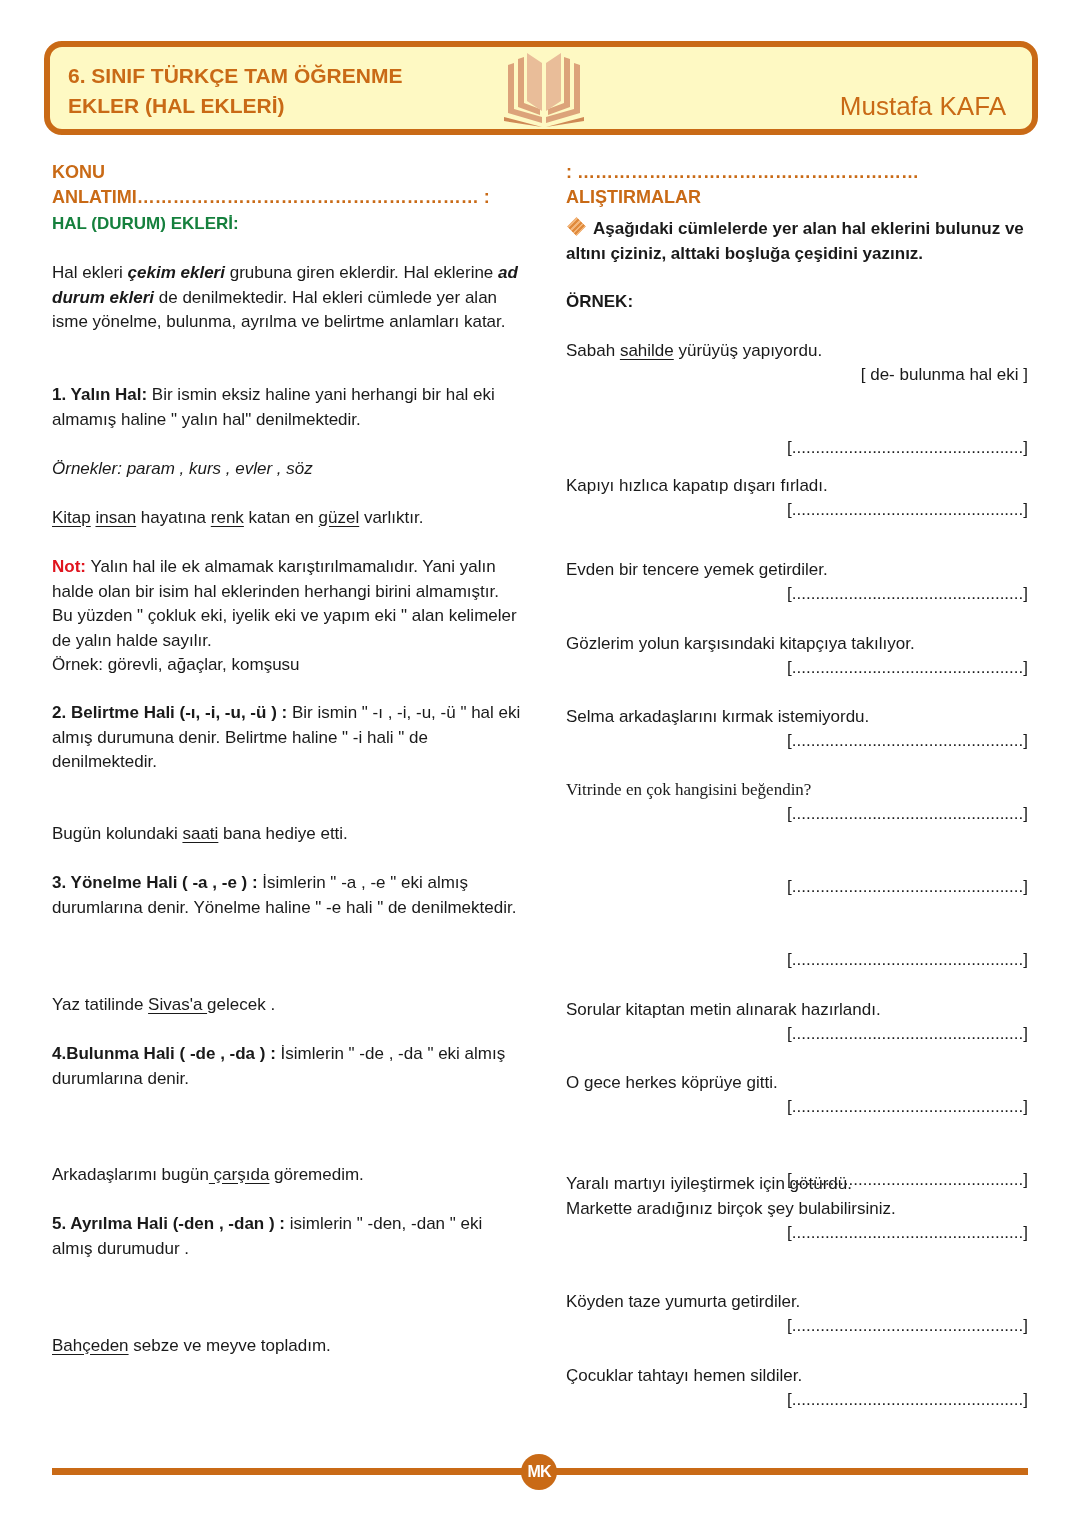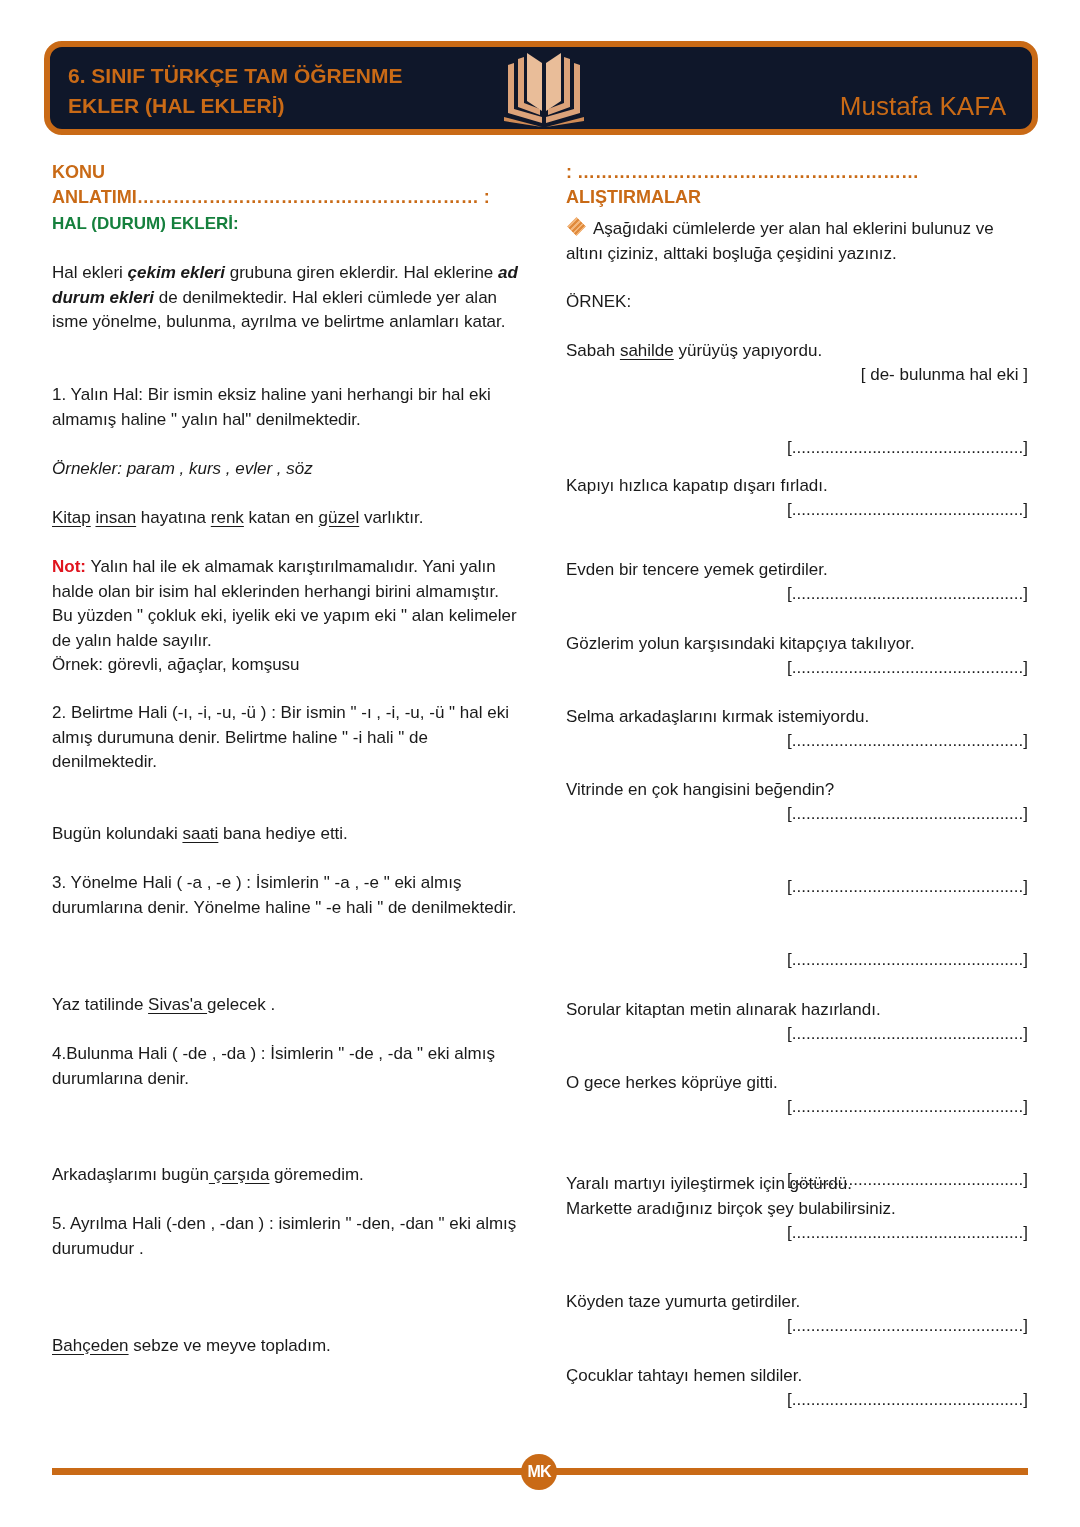--- a/index.html
+++ b/index.html
@@ -3,40 +3,40 @@
 <meta charset="utf-8">
 <style>
   html, body { margin: 0; padding: 0; background: #ffffff; }
   body {
     width: 1080px; height: 1527px; position: relative; overflow: hidden;
     font-family: "Liberation Sans", "DejaVu Sans", sans-serif;
     color: #1a1a1a;
   }
   .header {
     position: absolute; left: 44px; top: 41px; width: 982px; height: 82px;
-    border: 6px solid #c96a16; border-radius: 18px; background: #0f172a;
+    border: 6px solid #c96a16; border-radius: 18px; background: #fef9c3;
   }
   .header-title {
     position: absolute; left: 18px; top: 14px;
     color: #c96a16; font-weight: bold; font-size: 21px; line-height: 30px;
   }
   .header-author {
     position: absolute; right: 26px; top: 44px;
     color: #c96a16; font-size: 26px;
   }
   .book-icon { position: absolute; left: 444px; top: 4px; width: 100px; height: 76px; }
 
   .col { position: absolute; top: 155px; font-size: 17px; line-height: 24.5px; }
   .col-left { left: 52px; width: 470px; }
   .col-right { left: 566px; width: 462px; }
 
   .section-head { color: #c96a16; font-weight: bold; font-size: 18px; height: 24px; }
   .subhead { color: #15803d; font-weight: bold; font-size: 17px; }
   .p { margin: 0; }
-  .b { font-weight: normal; }
+  .b { font-weight: bold; }
   .bi { font-weight: bold; font-style: italic; }
   .i { font-style: italic; }
   .u { text-decoration: underline; text-underline-offset: 3px; }
   .red { color: #e0141e; font-weight: bold; }
 
   .abs { position: absolute; left: 0; right: 0; }
 
   .ex-sentence { position: absolute; left: 0; white-space: nowrap; }
   .ex-answer { position: absolute; right: 0; white-space: nowrap; }
 
@@ -158,21 +158,21 @@
       </div>
       <div class="abs" style="top: 476.6px; height: 50px;">
         <span class="ex-sentence" style="top: 0px;">Gözlerim yolun karşısındaki kitapçıya takılıyor.</span>
         <span class="ex-answer" style="top: 24px;">[.................................................]</span>
       </div>
       <div class="abs" style="top: 549.8px; height: 50px;">
         <span class="ex-sentence" style="top: 0px;">Selma arkadaşlarını kırmak istemiyordu.</span>
         <span class="ex-answer" style="top: 24px;">[.................................................]</span>
       </div>
       <div class="abs" style="top: 623px; height: 50px;">
-        <span class="ex-sentence" style="top: 0px;">Vitrinde en çok hangisini beğendin?</span>
+        <span class="ex-sentence" style="top: 0px; font-family: Liberation Serif, serif;">Vitrinde en çok hangisini beğendin?</span>
         <span class="ex-answer" style="top: 24px;">[.................................................]</span>
       </div>
       <div class="abs" style="top: 696.2px; height: 50px;">
         <span class="ex-answer" style="top: 24px;">[.................................................]</span>
       </div>
       <div class="abs" style="top: 769.4px; height: 50px;">
         <span class="ex-answer" style="top: 24px;">[.................................................]</span>
       </div>
       <div class="abs" style="top: 842.6px; height: 50px;">
         <span class="ex-sentence" style="top: 0px;">Sorular kitaptan metin alınarak hazırlandı.</span>

